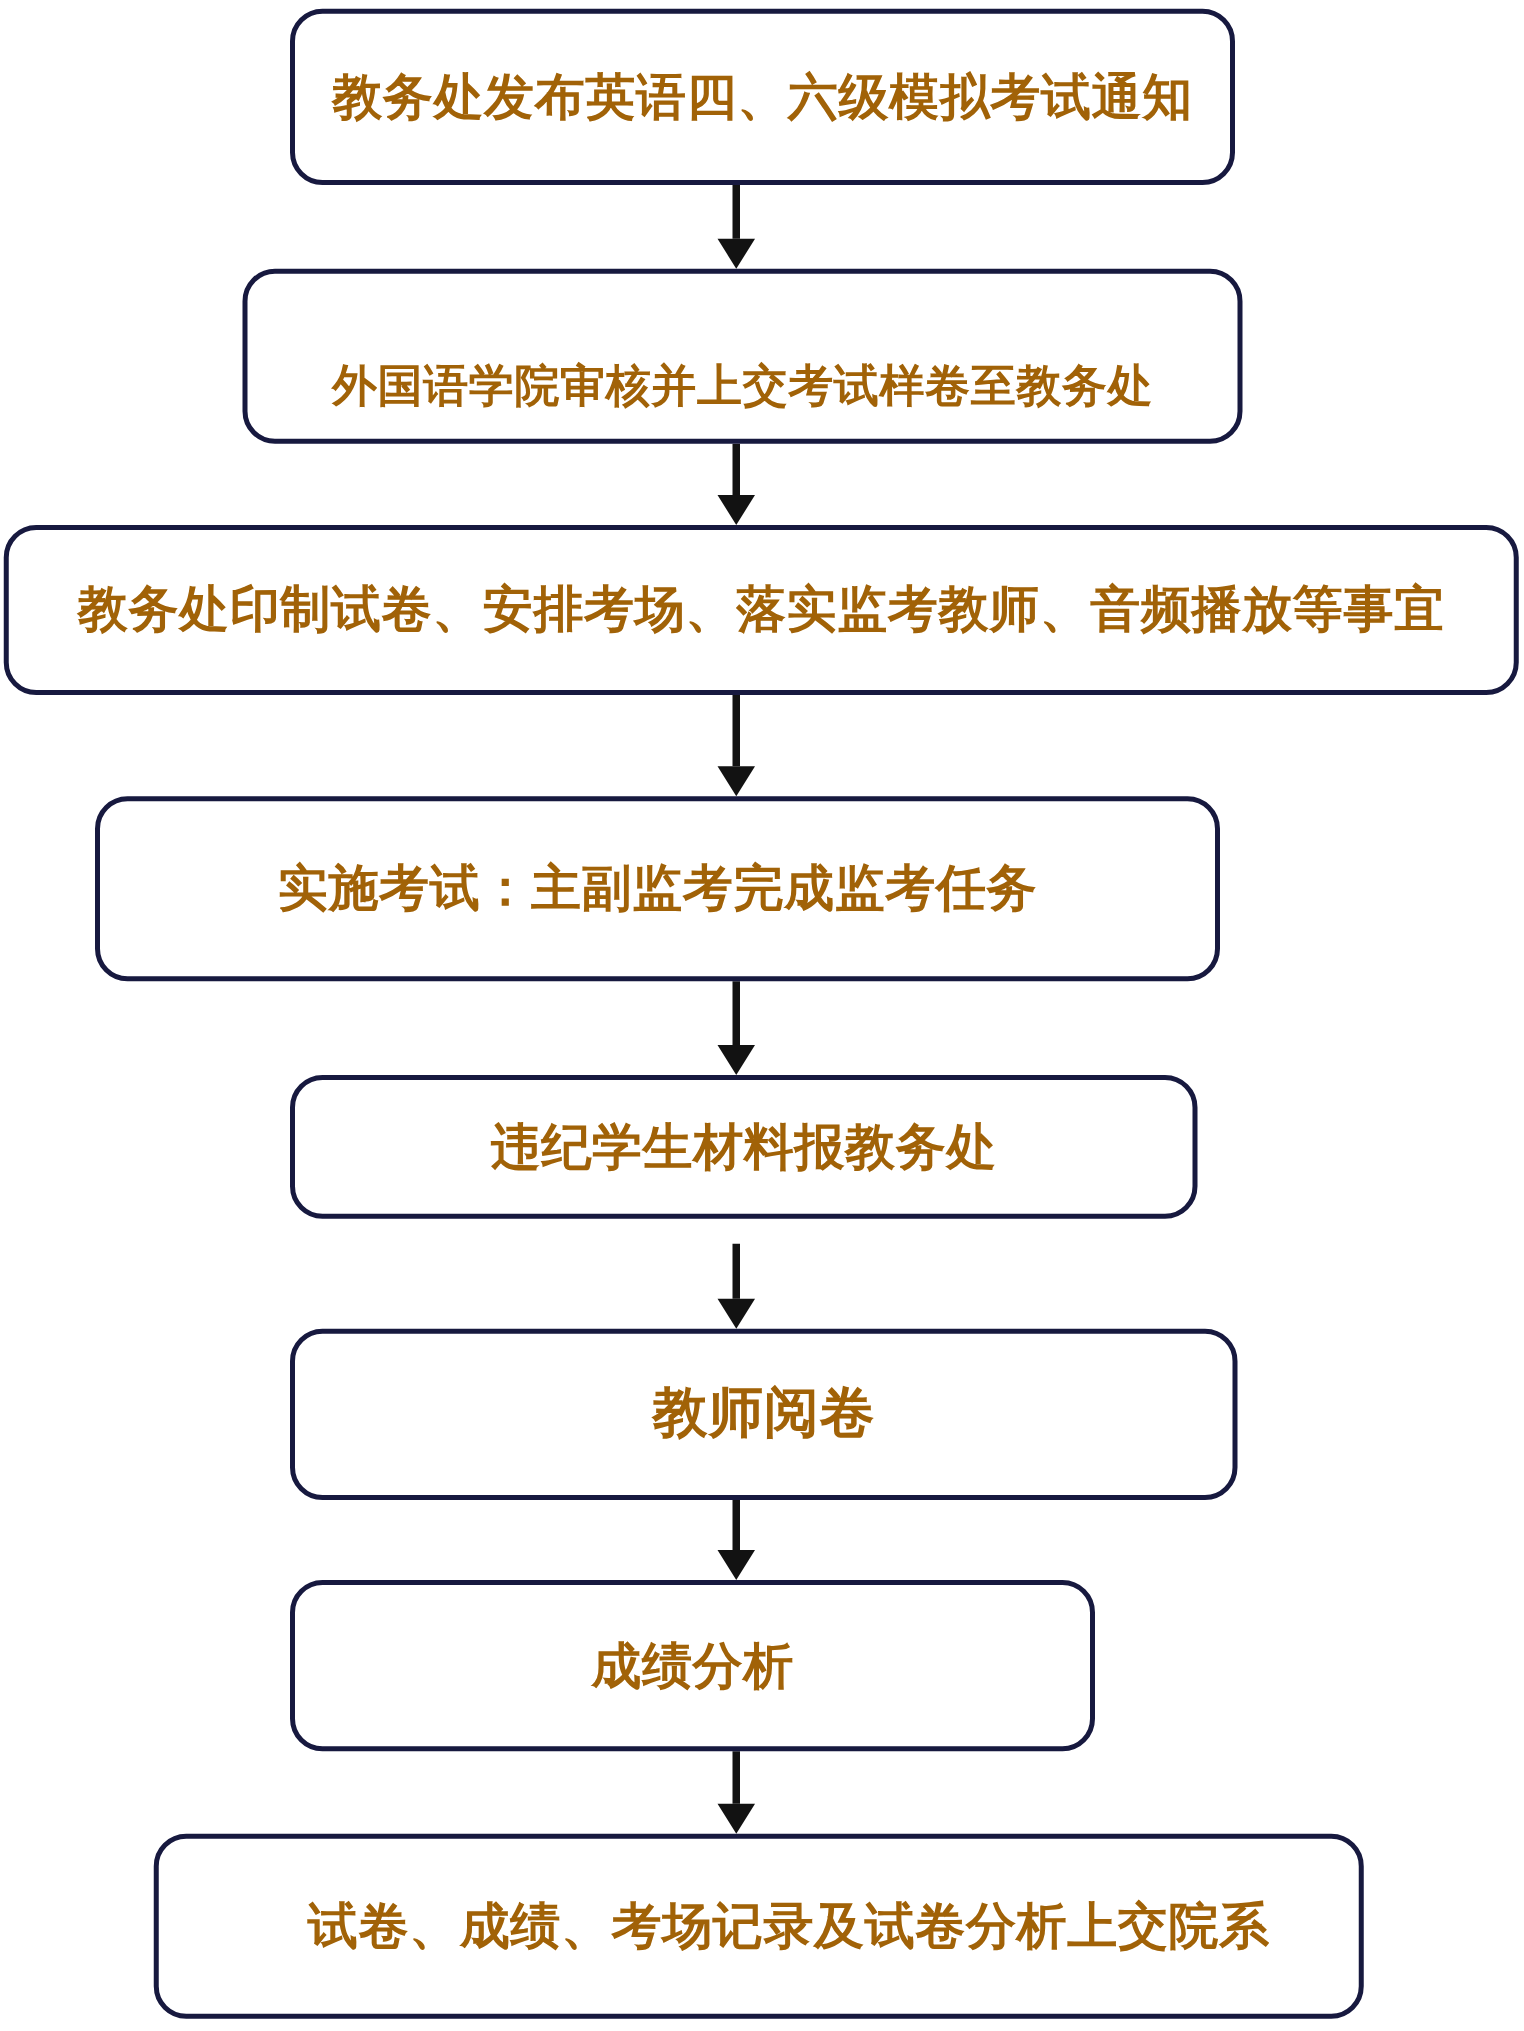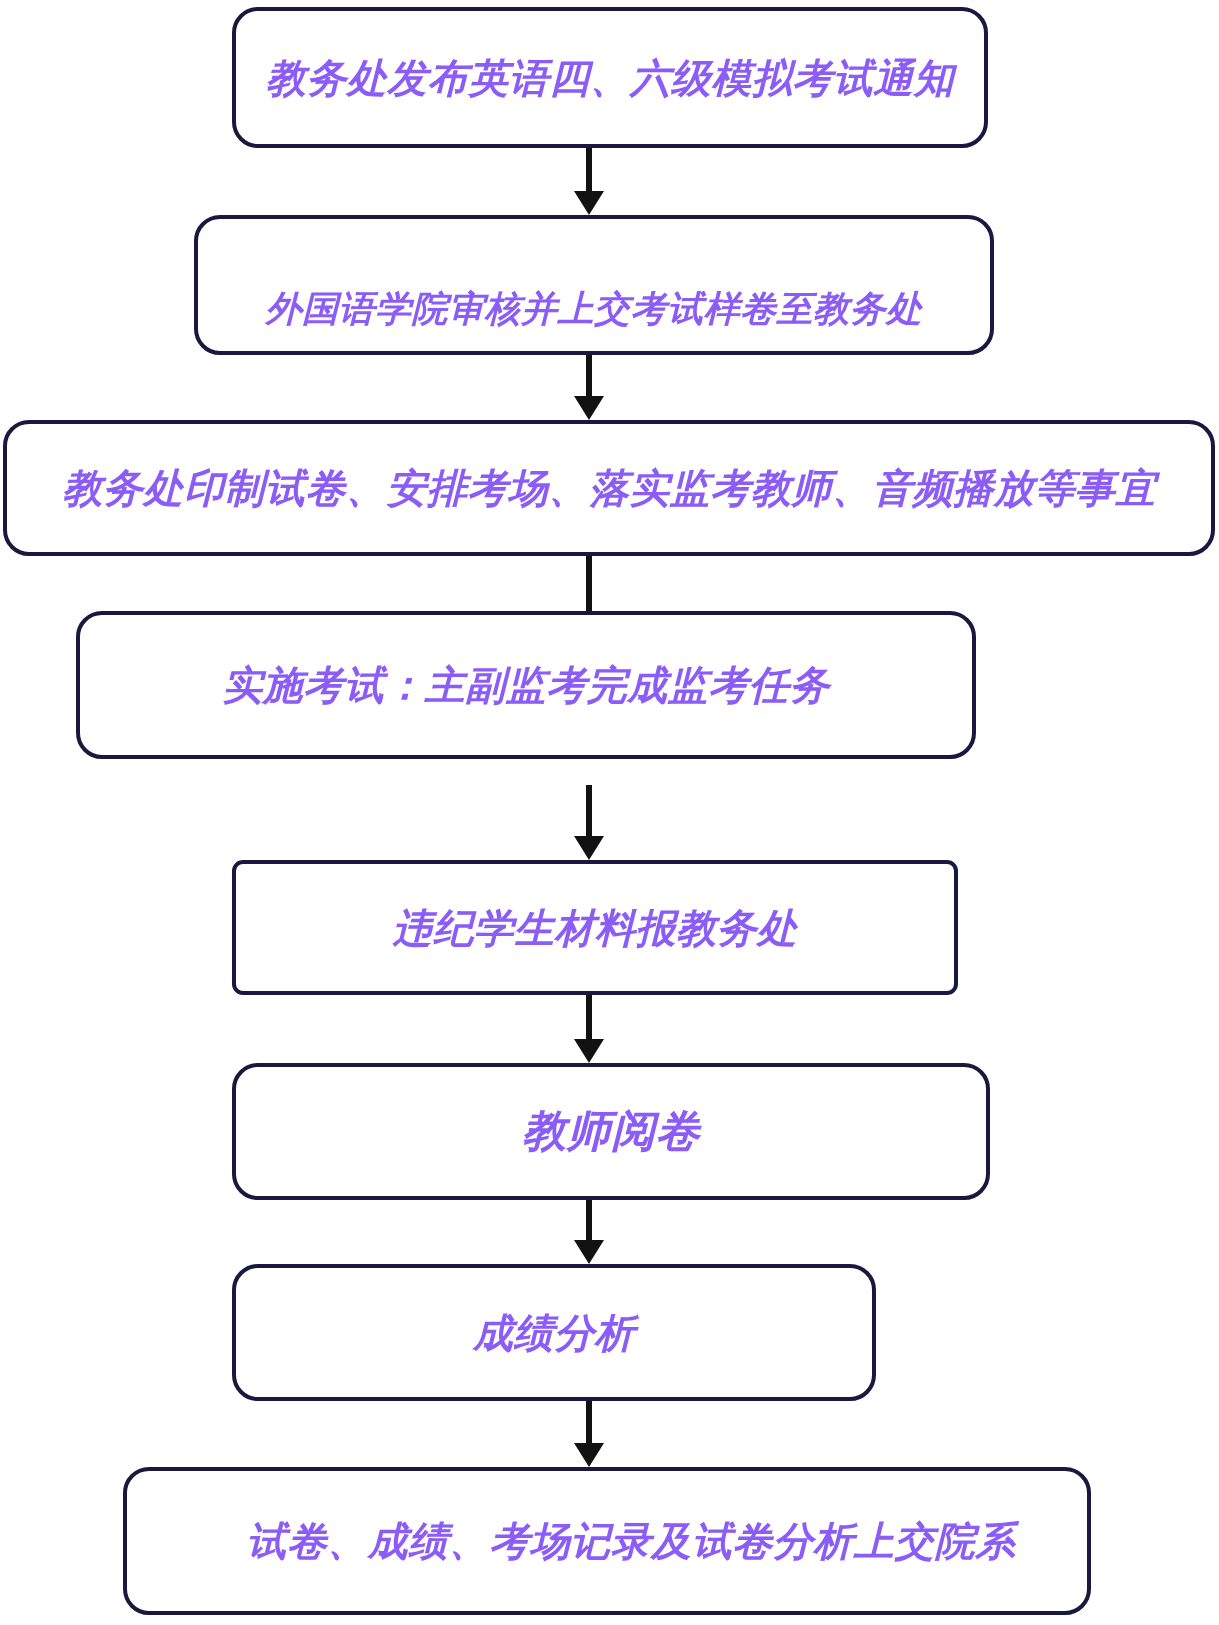--- a/index.html
+++ b/index.html
@@ -23,27 +23,26 @@
     position: absolute;
     box-sizing: border-box;
     border: 4px solid #17193f;
     border-radius: 26px;
     background: #ffffff;
     display: flex;
     align-items: center;
     justify-content: center;
   }
   .node-label {
-    color: #8b5cf6;
+    color: #a16207;
     font-weight: bold;
     text-align: center;
     line-height: 1.15;
     letter-spacing: 0.5px;
     white-space: nowrap;
-    font-style: italic;
   }
   .connector {
     position: absolute;
     width: 0;
     height: 0;
   }
   .connector .shaft {
     position: absolute;
     left: -3px;
     top: 0;
@@ -94,24 +93,24 @@
     </div>
     <div class="node" style="left: 232px; top: 7px; width: 756px; height: 141px;">
       <div class="node-label" style="font-size: 40px;">教务处发布英语四、六级模拟考试通知</div>
     </div>
     <div class="node" style="left: 194px; top: 215px; width: 800px; height: 140px;">
       <div class="node-label" style="font-size: 36px; margin-top: 47px;">外国语学院审核并上交考试样卷至教务处</div>
     </div>
     <div class="node" style="left: 3px; top: 420px; width: 1212px; height: 136px;">
       <div class="node-label" style="font-size: 40px;">教务处印制试卷、安排考场、落实监考教师、音频播放等事宜</div>
     </div>
-    <div class="node" style="left: 76px; top: 611px; width: 900px; height: 148px;">
+    <div class="node" style="left: 76px; top: 637px; width: 900px; height: 148px;">
       <div class="node-label" style="font-size: 40px;">实施考试：主副监考完成监考任务</div>
     </div>
-    <div class="node" style="left: 232px; top: 860px; width: 726px; height: 135px; border-radius: 11px;">
+    <div class="node" style="left: 232px; top: 860px; width: 726px; height: 115px;">
       <div class="node-label" style="font-size: 40px;">违纪学生材料报教务处</div>
     </div>
     <div class="node" style="left: 232px; top: 1063px; width: 758px; height: 137px;">
       <div class="node-label" style="font-size: 44px; text-align: right;">教师阅卷</div>
     </div>
     <div class="node" style="left: 232px; top: 1264px; width: 644px; height: 137px;">
       <div class="node-label" style="font-size: 40px;">成绩分析</div>
     </div>
     <div class="node" style="left: 123px; top: 1467px; width: 968px; height: 148px;">
       <div class="node-label" style="font-size: 40px; margin-left: 48px;">试卷、成绩、考场记录及试卷分析上交院系</div>

